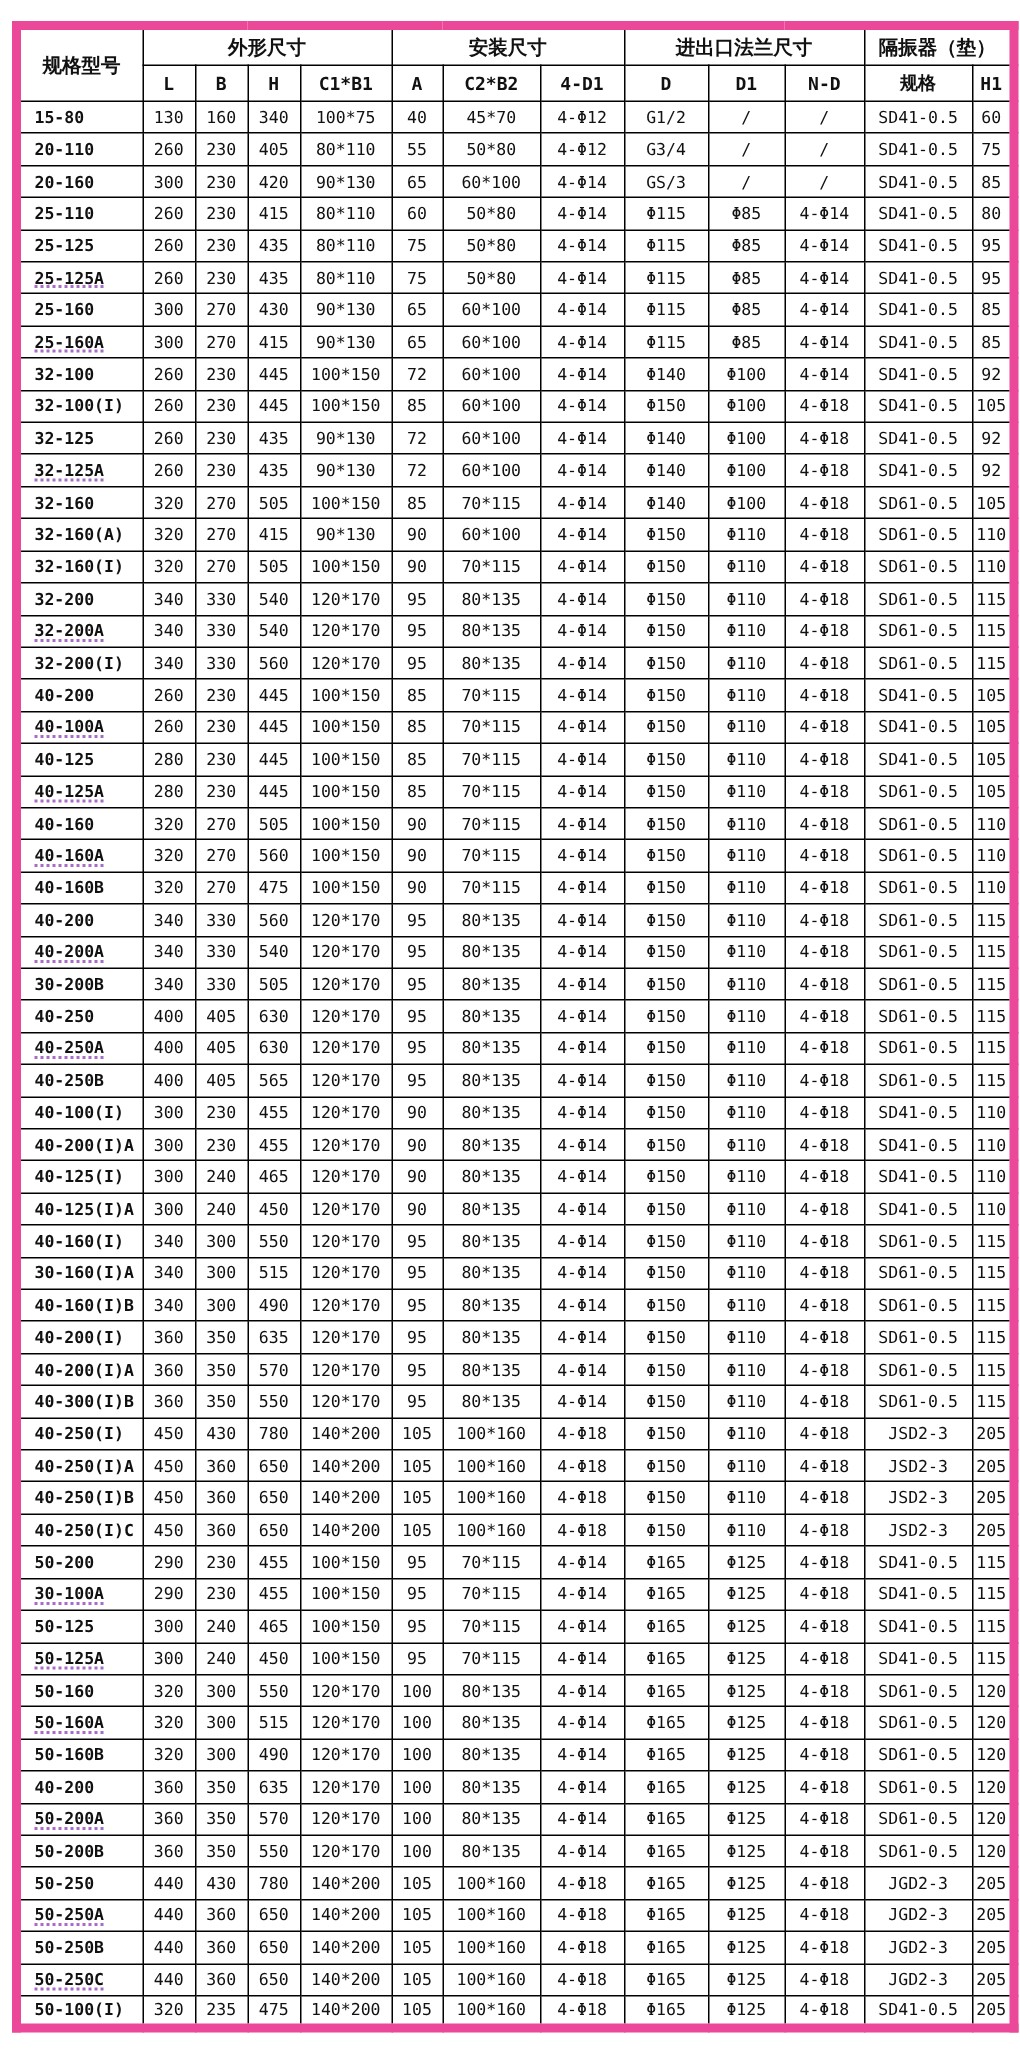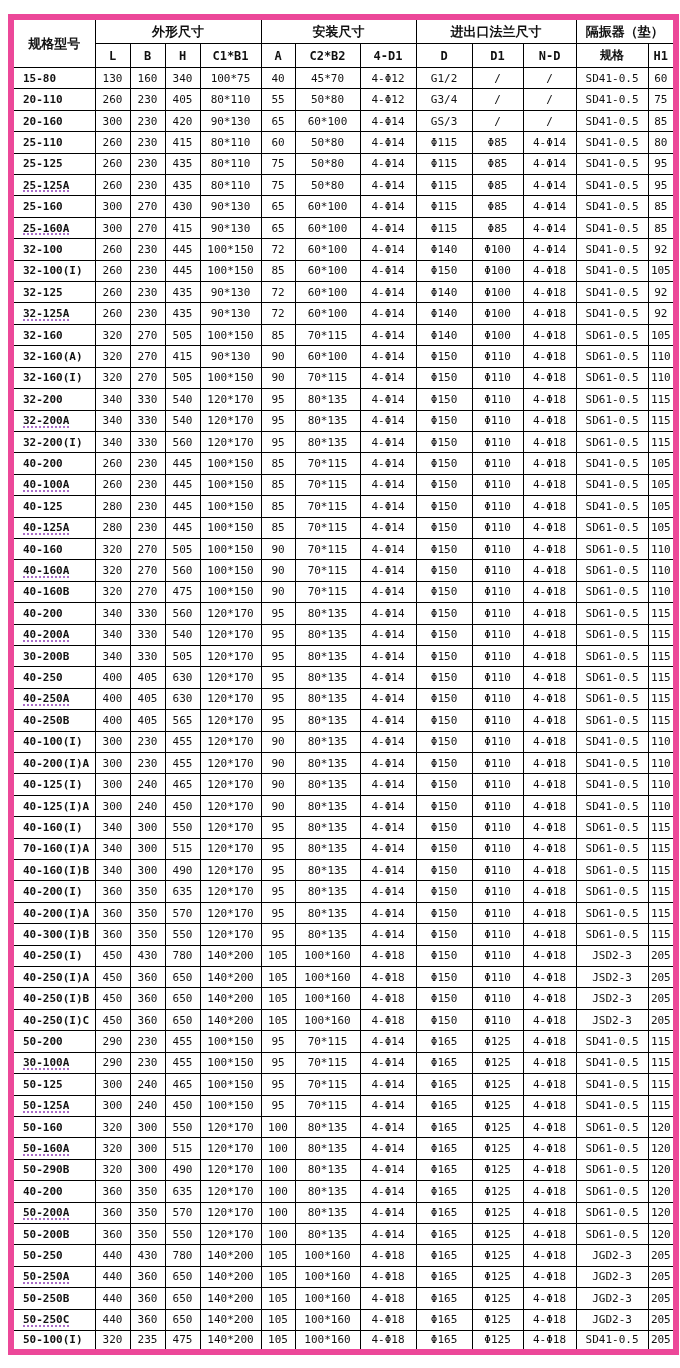--- a/index.html
+++ b/index.html
@@ -660,21 +660,21 @@
           <td>95</td>
           <td>80*135</td>
           <td>4-Φ14</td>
           <td>Φ150</td>
           <td>Φ110</td>
           <td>4-Φ18</td>
           <td>SD61-0.5</td>
           <td>115</td>
         </tr>
         <tr>
-          <td class="c-model">70-160(I)A</td>
+          <td class="c-model">30-160(I)A</td>
           <td>340</td>
           <td>300</td>
           <td>515</td>
           <td>120*170</td>
           <td>95</td>
           <td>80*135</td>
           <td>4-Φ14</td>
           <td>Φ150</td>
           <td>Φ110</td>
           <td>4-Φ18</td>
@@ -885,21 +885,21 @@
           <td>100</td>
           <td>80*135</td>
           <td>4-Φ14</td>
           <td>Φ165</td>
           <td>Φ125</td>
           <td>4-Φ18</td>
           <td>SD61-0.5</td>
           <td>120</td>
         </tr>
         <tr>
-          <td class="c-model">50-290B</td>
+          <td class="c-model">50-160B</td>
           <td>320</td>
           <td>300</td>
           <td>490</td>
           <td>120*170</td>
           <td>100</td>
           <td>80*135</td>
           <td>4-Φ14</td>
           <td>Φ165</td>
           <td>Φ125</td>
           <td>4-Φ18</td>

